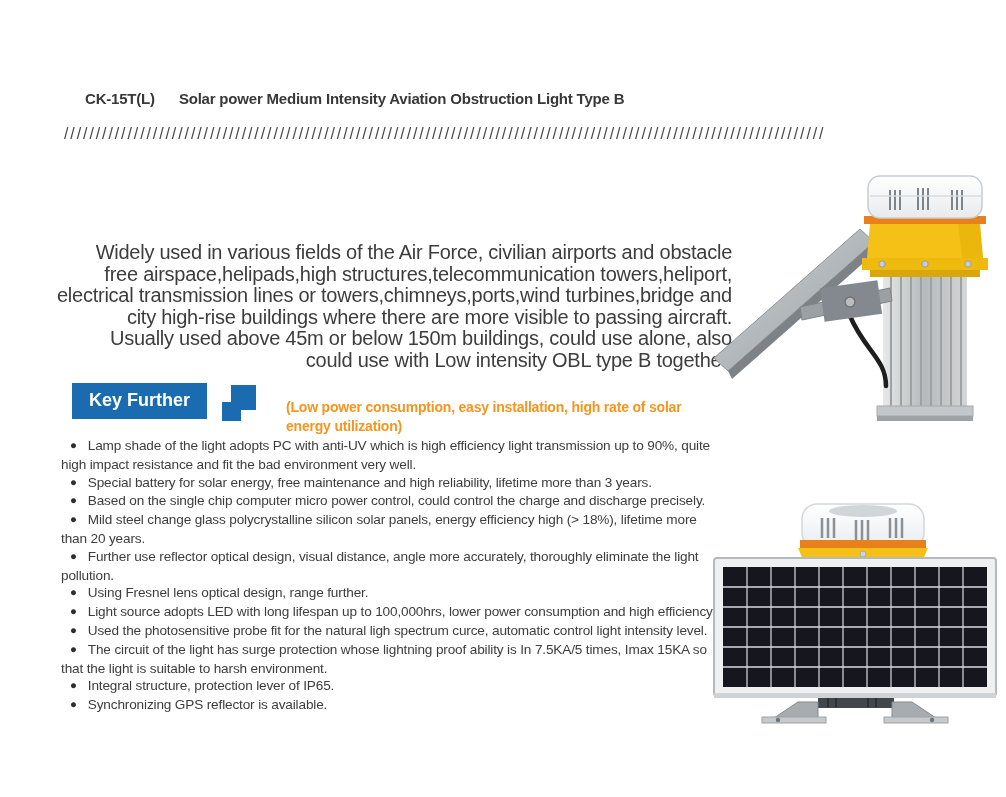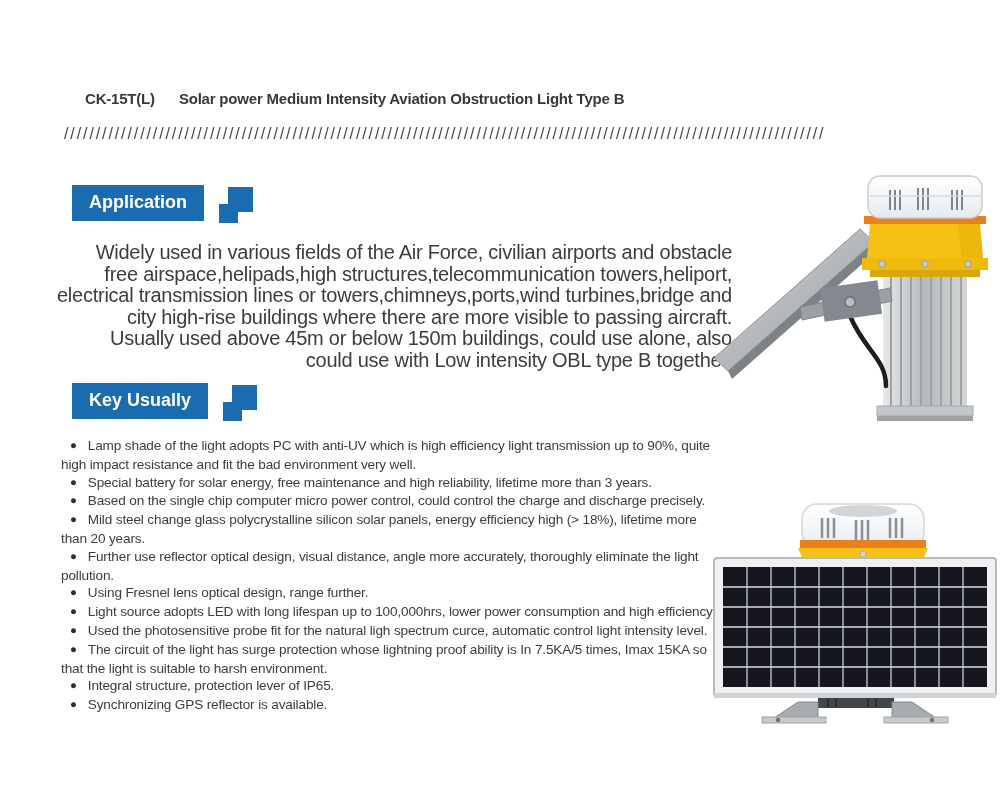--- a/index.html
+++ b/index.html
@@ -79,43 +79,37 @@
 </style>
 </head>
 <body>
 
 <div class="page">
 
   <h1 class="title"><span class="model">CK-15T(L)</span><span>Solar power Medium Intensity Aviation Obstruction Light Type B</span></h1>
 
   <div class="slashes">////////////////////////////////////////////////////////////////////////////////////////////////////////////////////////</div>
 
-  <div class="sec-header app-header">
-    <div class="hdr-box">Application</div>
+
+  <div class="app-paras">
+
+      <p><span>Widely used in various fields of the Air Force, civilian airports and obstacle free airspace,helipads,high structures,telecommunication towers,heliport, electrical transmission lines or towers,chimneys,ports,wind turbines,bridge and city high-rise buildings where there are more visible to passing aircraft.</span></p>
+
+      <p><span>Usually used above 45m or below 150m buildings, could use alone, also could use with Low intensity OBL type B together.</span></p>
+    </div>
+
+  <div class="sec-header kf-header">
+    <div class="hdr-box">Key Further</div>
     <div class="squares">
       <div class="sq-big"></div>
       <div class="sq-small"></div>
     </div>
   </div>
 
-  <div class="app-paras">
-
-      <p><span>Widely used in various fields of the Air Force, civilian airports and obstacle free airspace,helipads,high structures,telecommunication towers,heliport, electrical transmission lines or towers,chimneys,ports,wind turbines,bridge and city high-rise buildings where there are more visible to passing aircraft.</span></p>
-
-      <p><span>Usually used above 45m or below 150m buildings, could use alone, also could use with Low intensity OBL type B together.</span></p>
-    </div>
-
-  <div class="sec-header kf-header">
-    <div class="hdr-box">Key Usually</div>
-    <div class="squares">
-      <div class="sq-big"></div>
-      <div class="sq-small"></div>
-    </div>
-  </div>
-
+  <div class="kf-note">(Low power consumption, easy installation, high rate of solar energy utilization)</div>
 
   <div class="features">
 
       <p class="feat"><span class="blt">●</span><span>Lamp shade of the light adopts PC with anti-UV which is high efficiency light transmission up to 90%, quite high impact resistance and fit the bad environment very well.</span></p>
 
 
       <p class="feat"><span class="blt">●</span><span>Special battery for solar energy, free maintenance and high reliability, lifetime more than 3 years.</span></p>
 
       <p class="feat"><span class="blt">●</span><span>Based on the single chip computer micro power control, could control the charge and discharge precisely.</span></p>
 

